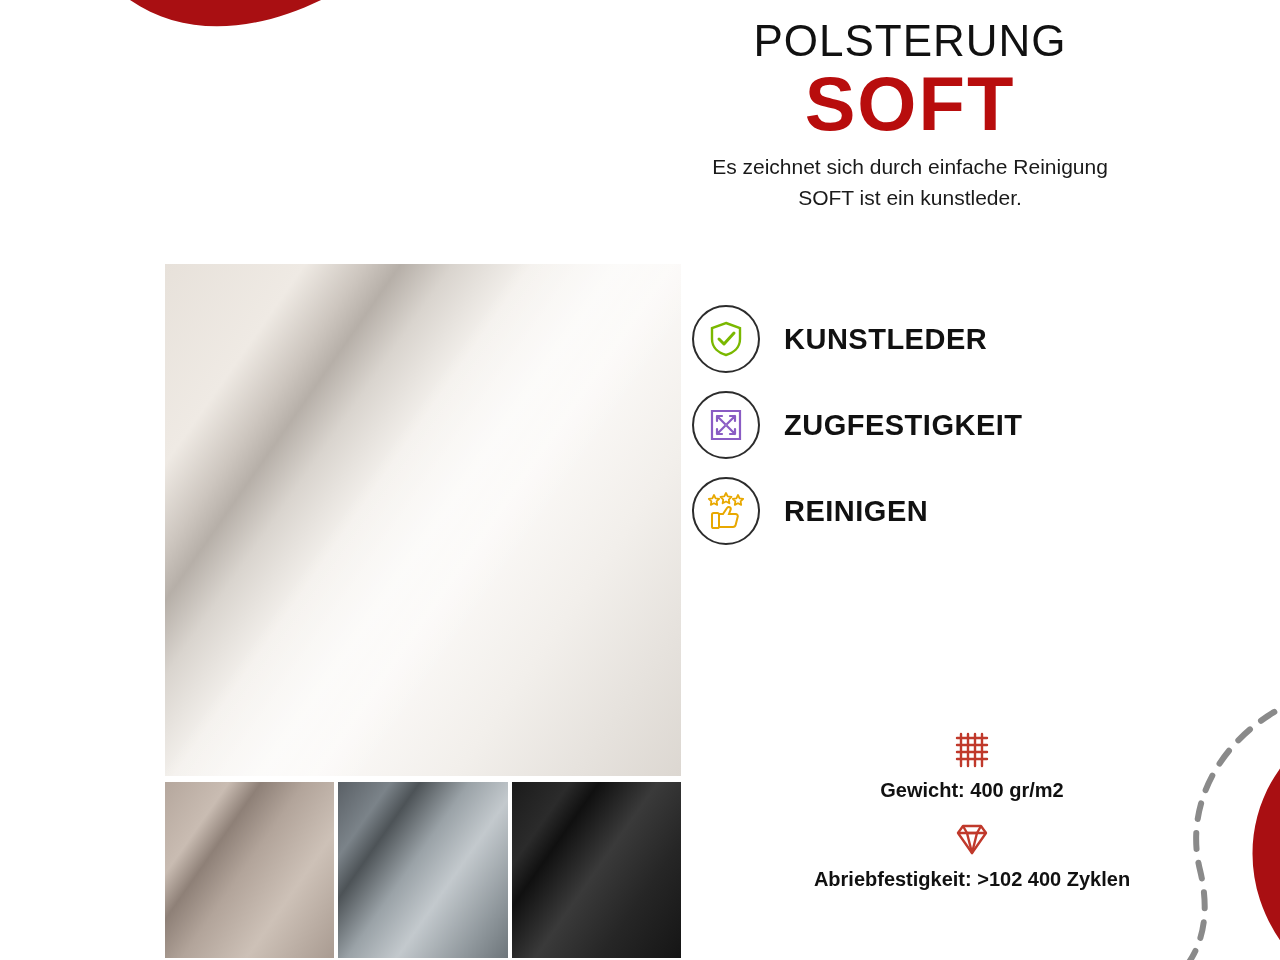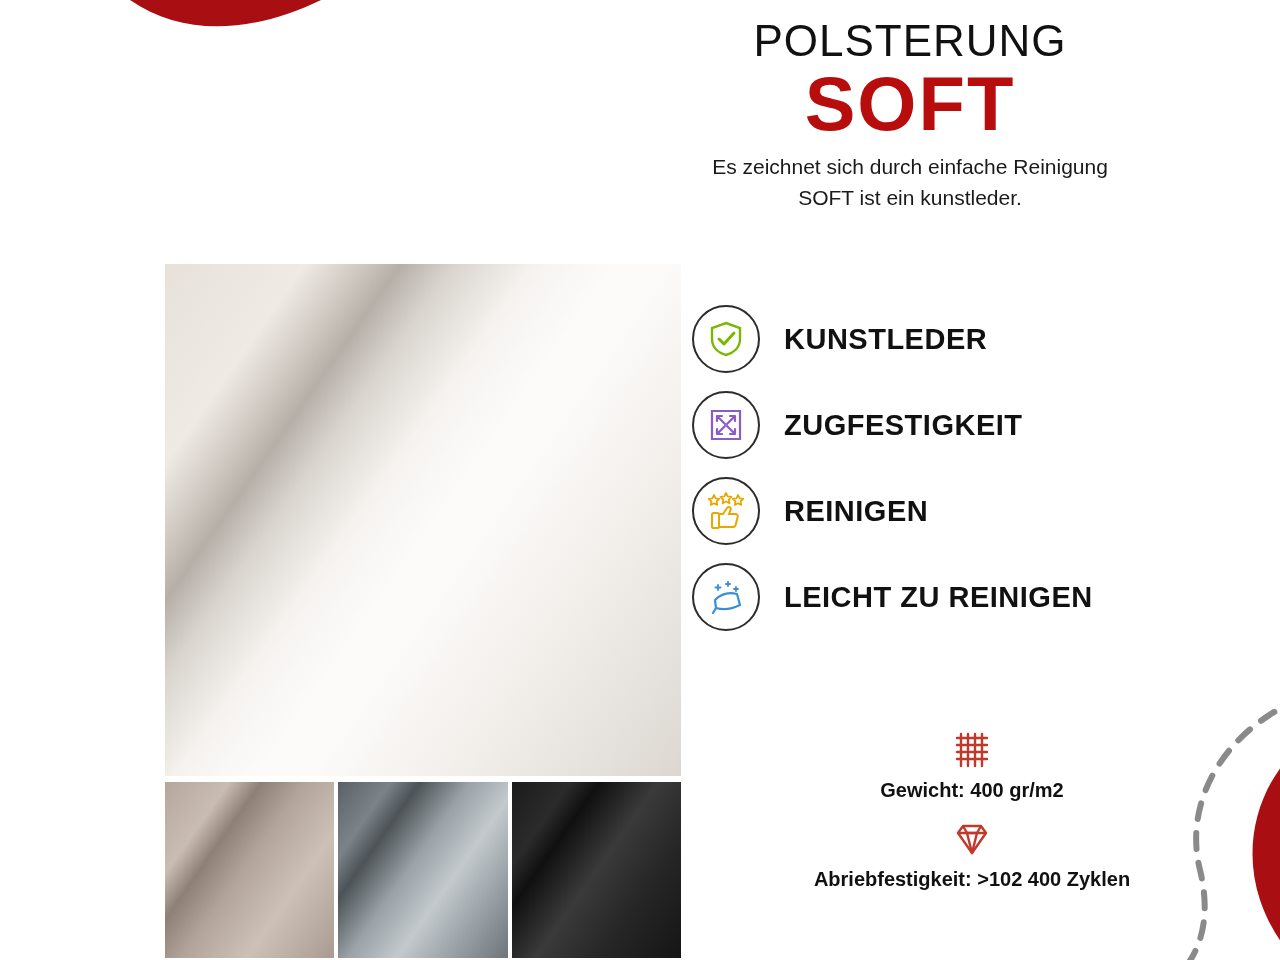--- a/index.html
+++ b/index.html
@@ -256,34 +256,20 @@
           <path d="M32 3 l1.6 3.3 3.6 .5 -2.6 2.5 .6 3.6 -3.2 -1.7 -3.2 1.7 .6 -3.6 -2.6 -2.5 3.6 -.5 Z"></path>
         </g>
         <path d="M13 35 V22 h4 l4 -6 c1.6 -2 4.4 -.6 3.6 1.6 L23 22 h6.5 c1.6 0 2.6 1.4 2.2 2.8 l-2 8c-.3 1.3 -1.4 2.2 -2.7 2.2 H13 Z" fill="none" stroke="#e8a800" stroke-width="2"></path>
         <rect x="6" y="21" width="7" height="15" rx="1.6" fill="none" stroke="#e8a800" stroke-width="2"></rect>
       </svg>
     </span>
     <span class="label">REINIGEN</span>
   </div>
 
 
-  <div class="feature">
-    <span class="badge">
-      <svg width="38" height="38" viewBox="0 0 38 38">
-        <path d="M8 22 C14 16 22 14 30 16 L33 27 C25 31 16 32 9 30 Z" fill="none" stroke="#3a8fd4" stroke-width="2.2" stroke-linejoin="round"></path>
-        <path d="M9 30 l-3 5" fill="none" stroke="#3a8fd4" stroke-width="2.2" stroke-linecap="round"></path>
-        <g stroke="#3a8fd4" stroke-width="1.8" stroke-linecap="round">
-          <path d="M11 7 v5 M8.5 9.5 h5"></path>
-          <path d="M21 4 v4 M19 6 h4"></path>
-          <path d="M29 9 v4 M27 11 h4"></path>
-        </g>
-      </svg>
-    </span>
-    <span class="label">LEICHT ZU REINIGEN</span>
-  </div>
 </div>
 
 <div class="specs">
 
   <div class="spec">
     <svg class="spec-icon" width="42" height="42" viewBox="0 0 42 42">
       <g stroke="#c0392b" stroke-width="2.4" fill="none" stroke-linecap="round">
         <path d="M6 9 h30 M6 16 h30 M6 23 h30 M6 30 h30"></path>
         <path d="M10 5 v32 M17 5 v32 M24 5 v32 M31 5 v32"></path>
       </g>

